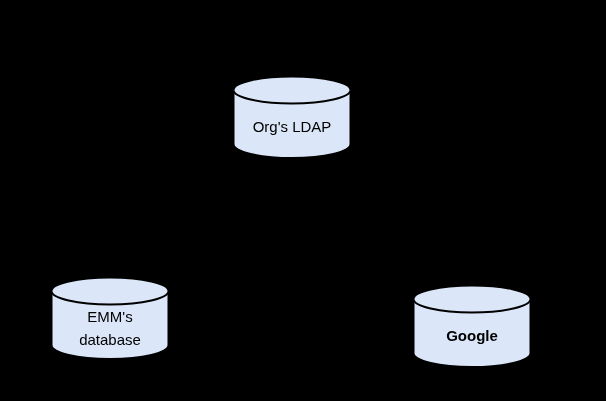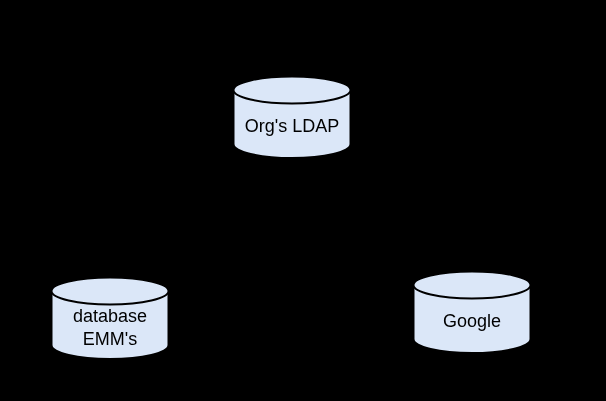--- a/index.html
+++ b/index.html
@@ -29,28 +29,28 @@
     position: absolute;
     left: 0;
     right: 0;
     top: 26px;
     bottom: 8px;
     display: flex;
     flex-direction: column;
     align-items: center;
     justify-content: center;
     text-align: center;
-    font-size: 18px;
+    font-size: 15px;
     line-height: 23px;
     color: #000000;
   }
   .cyl-label span:empty { display: none; }
   #cyl-ldap   { left: 232px; top: 75px;  }
   #cyl-emm    { left: 50px;  top: 276px; }
-  #cyl-google { left: 412px; top: 270px; }
+  #cyl-google { left: 412px; top: 284px; font-weight: bold; }
 </style>
 </head>
 <body>
 
 <div class="canvas">
 
   <div class="cylinder" id="cyl-ldap">
     <svg viewBox="0 0 120 85" width="120" height="85">
       <path d="M1.5,15 V69 A58.5,14 0 0 0 118.5,69 V15" stroke-width="2" stroke="#000000" fill="#dbe7f8"></path>
       <ellipse cx="60" cy="15" rx="58.5" ry="13.5" stroke-width="2" stroke="#000000" fill="#dbe7f8"></ellipse>
@@ -59,22 +59,22 @@
       <span>Org's LDAP</span>
     </div>
   </div>
 
   <div class="cylinder" id="cyl-emm">
     <svg viewBox="0 0 120 85" width="120" height="85">
       <path d="M1.5,15 V69 A58.5,14 0 0 0 118.5,69 V15" stroke-width="2" stroke="#000000" fill="#dbe7f8"></path>
       <ellipse cx="60" cy="15" rx="58.5" ry="13.5" stroke-width="2" stroke="#000000" fill="#dbe7f8"></ellipse>
     </svg>
     <div class="cyl-label">
+      <span>EMM's</span>
       <span>database</span>
-      <span>EMM's</span>
     </div>
   </div>
 
   <div class="cylinder" id="cyl-google">
     <svg viewBox="0 0 120 85" width="120" height="85">
       <path d="M1.5,15 V69 A58.5,14 0 0 0 118.5,69 V15" stroke-width="2" stroke="#000000" fill="#dbe7f8"></path>
       <ellipse cx="60" cy="15" rx="58.5" ry="13.5" stroke-width="2" stroke="#000000" fill="#dbe7f8"></ellipse>
     </svg>
     <div class="cyl-label">
       <span>Google</span>

